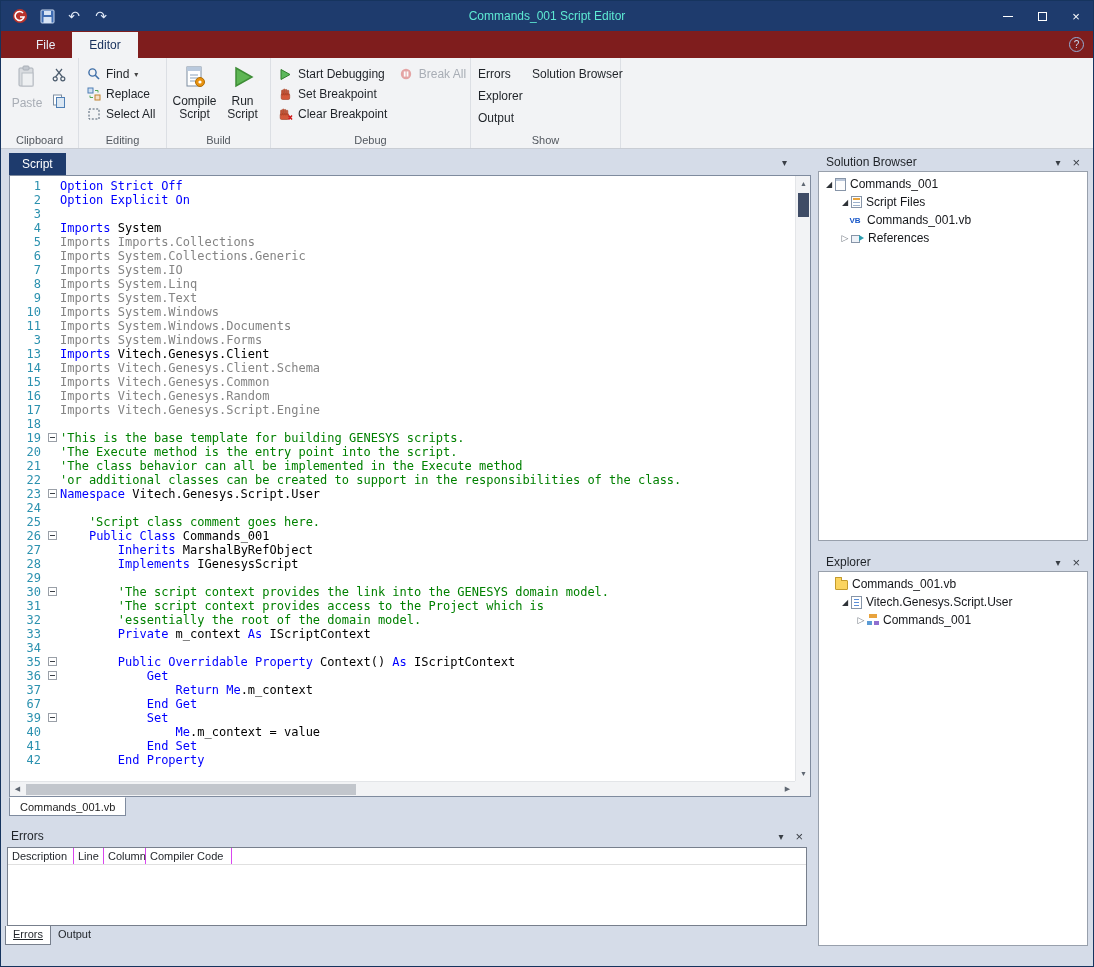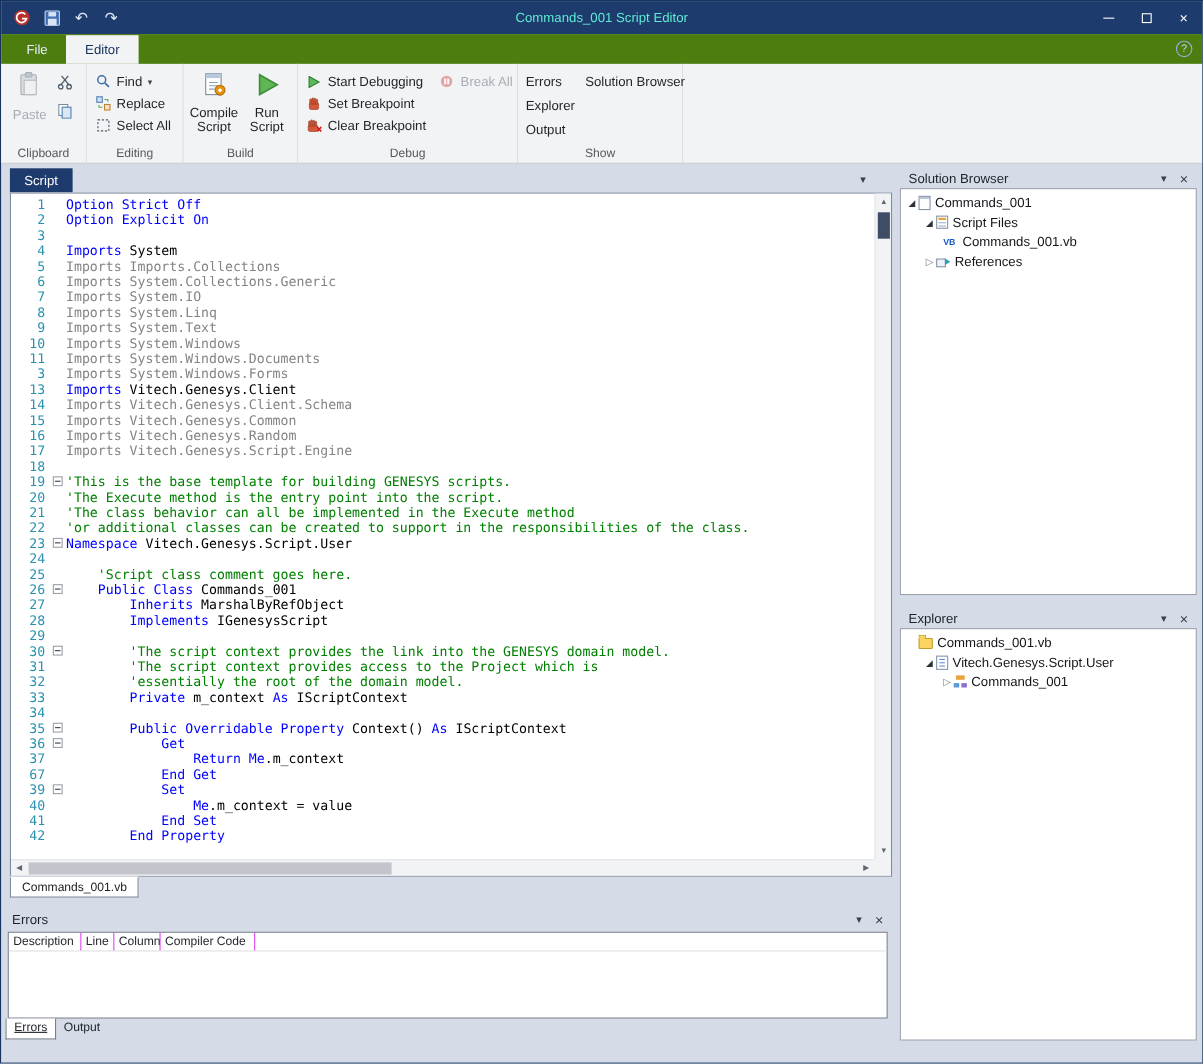--- a/index.html
+++ b/index.html
@@ -11,21 +11,21 @@
   .qat{display:flex;align-items:center;gap:9px;padding-left:10px;z-index:2}
   .tb-icon{display:inline-flex;align-items:center;justify-content:center;width:18px;height:18px;cursor:pointer}
   .tb-icon.glyph{color:#dfe8f6;font-size:14px;line-height:1}
   .title{position:absolute;left:0;right:0;top:0;height:30px;display:flex;align-items:center;justify-content:center;color:#5eead4;font-size:12px}
   .win-controls{position:absolute;right:0;top:0;display:flex;height:30px;z-index:2}
   .win-btn{width:34px;height:30px;display:flex;align-items:center;justify-content:center;color:#fff;font-size:13px;cursor:pointer}
   .glyph-min{width:10px;height:1px;background:#fff;display:block}
   .glyph-max{width:9px;height:9px;border:1px solid #fff;display:block}
 
   
-  .ribbon-tabs{position:relative;height:27px;background:#4d7c0f;display:flex;align-items:flex-end;padding-left:6px}
+  .ribbon-tabs{position:relative;height:27px;background:#7f1d1d;display:flex;align-items:flex-end;padding-left:18px}
   .tab-host{display:flex;height:27px;align-items:flex-end}
   .rtab{padding:6px 17px;font-size:12px;color:#e8eef8;cursor:pointer}
   .rtab.active{background:#f2f3f5;color:#17305c}
   .help-btn{position:absolute;right:9px;top:6px;width:15px;height:15px;border:1px solid #93aed6;border-radius:50%;color:#c8d8f0;font-size:10px;display:flex;align-items:center;justify-content:center;cursor:pointer}
 
   
   .ribbon{height:91px;background:#f2f3f5;border-bottom:1px solid #c9cdd4;display:flex;align-items:stretch}
   .rgroup{position:relative;border-right:1px solid #dcdfe4;padding:4px 4px 16px 4px}
   .group-label{position:absolute;left:0;right:0;bottom:2px;text-align:center;font-size:11px;color:#53585f}
   .g-clipboard{width:78px}.g-editing{width:88px}.g-build{width:104px}.g-debug{width:200px}.g-show{width:150px}
@@ -431,21 +431,21 @@
         <div class="tree-row" style="padding-left: 4px;">
           <span class="tree-arrow">◢</span>
           <span class="tree-icon solution-icon"></span>
           <span class="tree-label">Commands_001</span>
         </div>
         <div class="tree-row" style="padding-left: 20px;">
           <span class="tree-arrow">◢</span>
           <span class="tree-icon script-files-icon"></span>
           <span class="tree-label">Script Files</span>
         </div>
-        <div class="tree-row" style="padding-left: 24px;">
+        <div class="tree-row" style="padding-left: 16px;">
           <span class="tree-arrow"></span>
           <span class="tree-icon vb-file-icon">VB</span>
           <span class="tree-label">Commands_001.vb</span>
         </div>
         <div class="tree-row" style="padding-left: 20px;">
           <span class="tree-arrow collapsed">▷</span>
           <span class="tree-icon references-icon"></span>
           <span class="tree-label">References</span>
         </div>
       </div>

